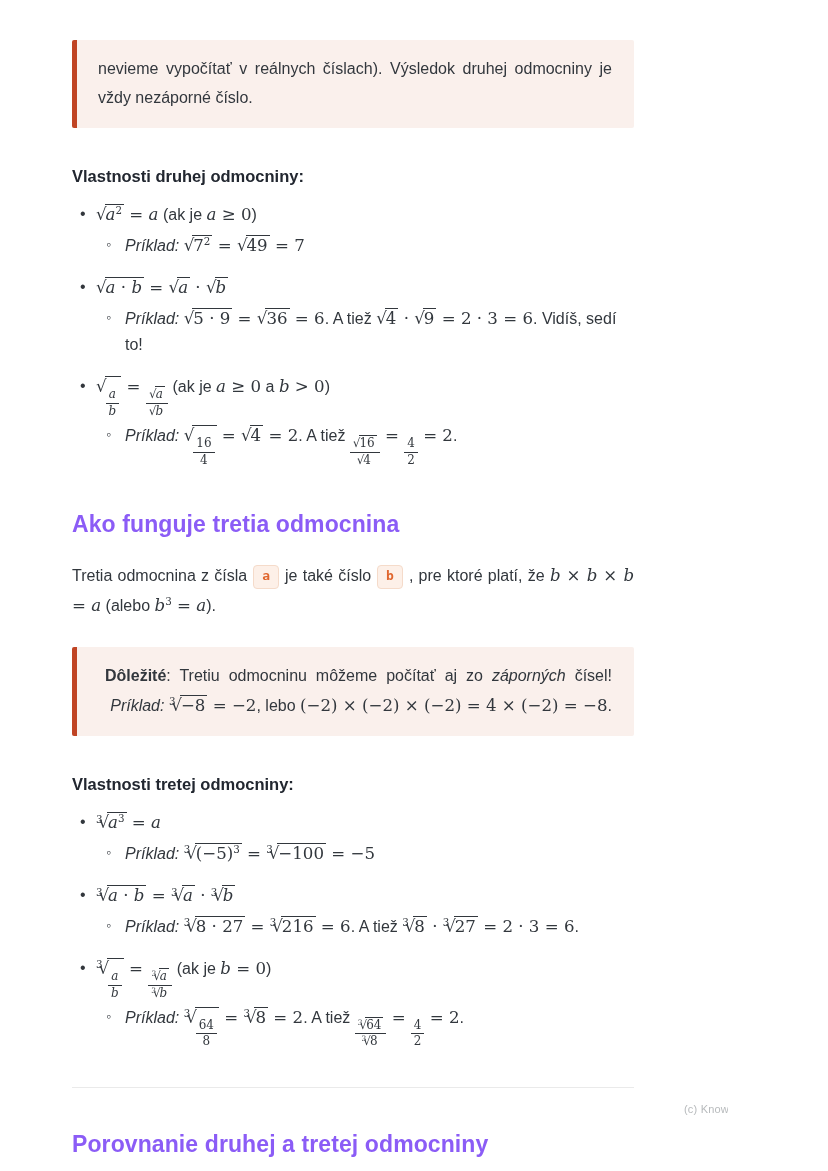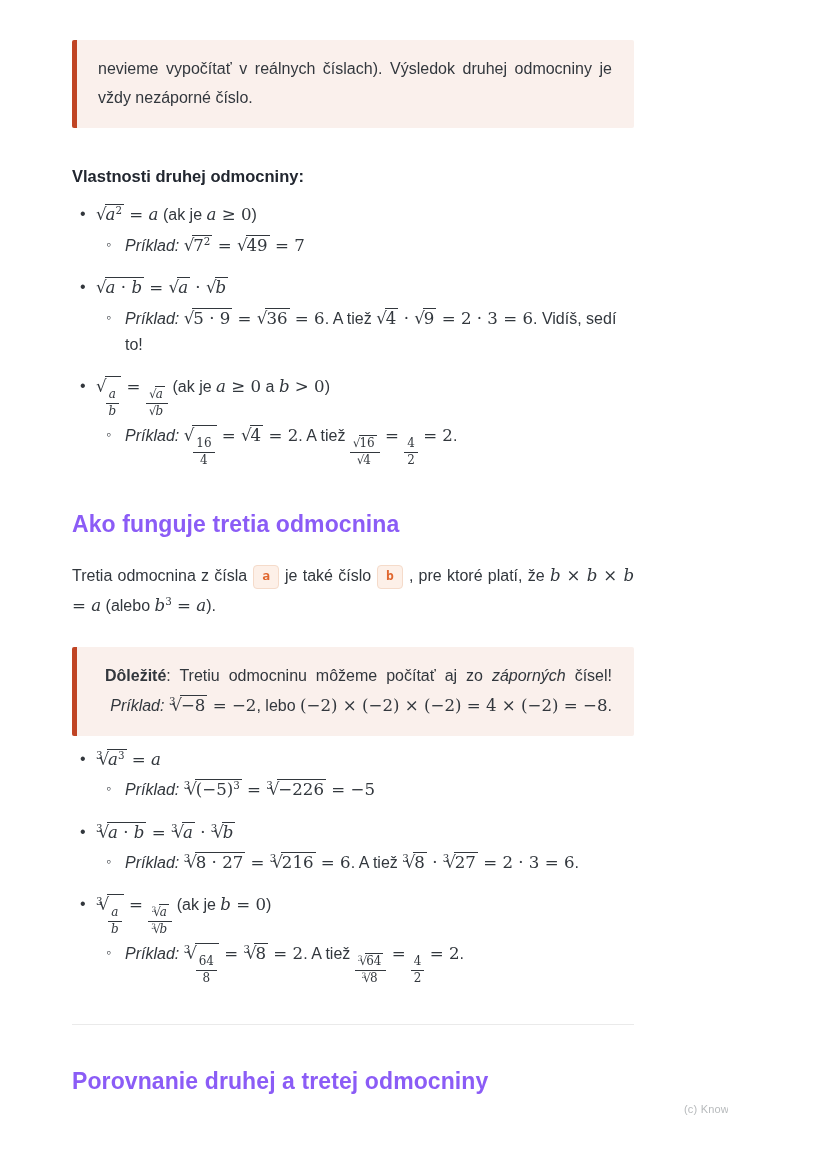--- a/index.html
+++ b/index.html
@@ -104,26 +104,27 @@
 
     <div class="para">
       <span>Tretia odmocnina z čísla<span class="badge">a</span>je také číslo<span class="badge">b</span>, pre ktoré platí, že <span class="math"><i>b</i> × <i>b</i> × <i>b</i> = <i>a</i></span> (alebo <span class="math"><i>b</i><sup>3</sup> = <i>a</i></span>).</span>
     </div>
 
     <div class="callout" style="margin-top:26px;padding-left:28px;">
       <div class="just-line"><strong>Dôležité</strong>: Tretiu odmocninu môžeme počítať aj zo <em>záporných</em> čísel!</div>
       <div style="text-align:right;"><em>Príklad: </em><span class="math"><span class="sq"><sup class="ridx">3</sup>√<span class="vinc">−8</span></span> = −2</span>, lebo <span class="math">(−2) × (−2) × (−2) = 4 × (−2) = −8</span>.</div>
     </div>
 
+    <div class="subhead">Vlastnosti tretej odmocniny:</div>
 
     <ul class="blist">
       <li>
         <span><span class="math"><span class="sq"><sup class="ridx">3</sup>√<span class="vinc"><i>a</i><sup>3</sup></span></span> = <i>a</i></span></span>
         <div class="subitem">
-          <span><em>Príklad: </em><span class="math"><span class="sq"><sup class="ridx">3</sup>√<span class="vinc">(−5)<sup>3</sup></span></span> = <span class="sq"><sup class="ridx">3</sup>√<span class="vinc">−226</span></span> = −5</span></span>
+          <span><em>Príklad: </em><span class="math"><span class="sq"><sup class="ridx">3</sup>√<span class="vinc">(−5)<sup>3</sup></span></span> = <span class="sq"><sup class="ridx">3</sup>√<span class="vinc">−100</span></span> = −5</span></span>
         </div>
       </li>
       <li>
         <span><span class="math"><span class="sq"><sup class="ridx">3</sup>√<span class="vinc"><i>a</i> · <i>b</i></span></span> = <span class="sq"><sup class="ridx">3</sup>√<span class="vinc"><i>a</i></span></span> · <span class="sq"><sup class="ridx">3</sup>√<span class="vinc"><i>b</i></span></span></span></span>
         <div class="subitem">
           <span><em>Príklad: </em><span class="math"><span class="sq"><sup class="ridx">3</sup>√<span class="vinc">8 · 27</span></span> = <span class="sq"><sup class="ridx">3</sup>√<span class="vinc">216</span></span> = 6</span>. A tiež <span class="math"><span class="sq"><sup class="ridx">3</sup>√<span class="vinc">8</span></span> · <span class="sq"><sup class="ridx">3</sup>√<span class="vinc">27</span></span> = 2 · 3 = 6</span>.</span>
         </div>
       </li>
       <li>
         <span><span class="math"><span class="sq"><sup class="ridx">3</sup>√<span class="vinc"><span class="frac">

